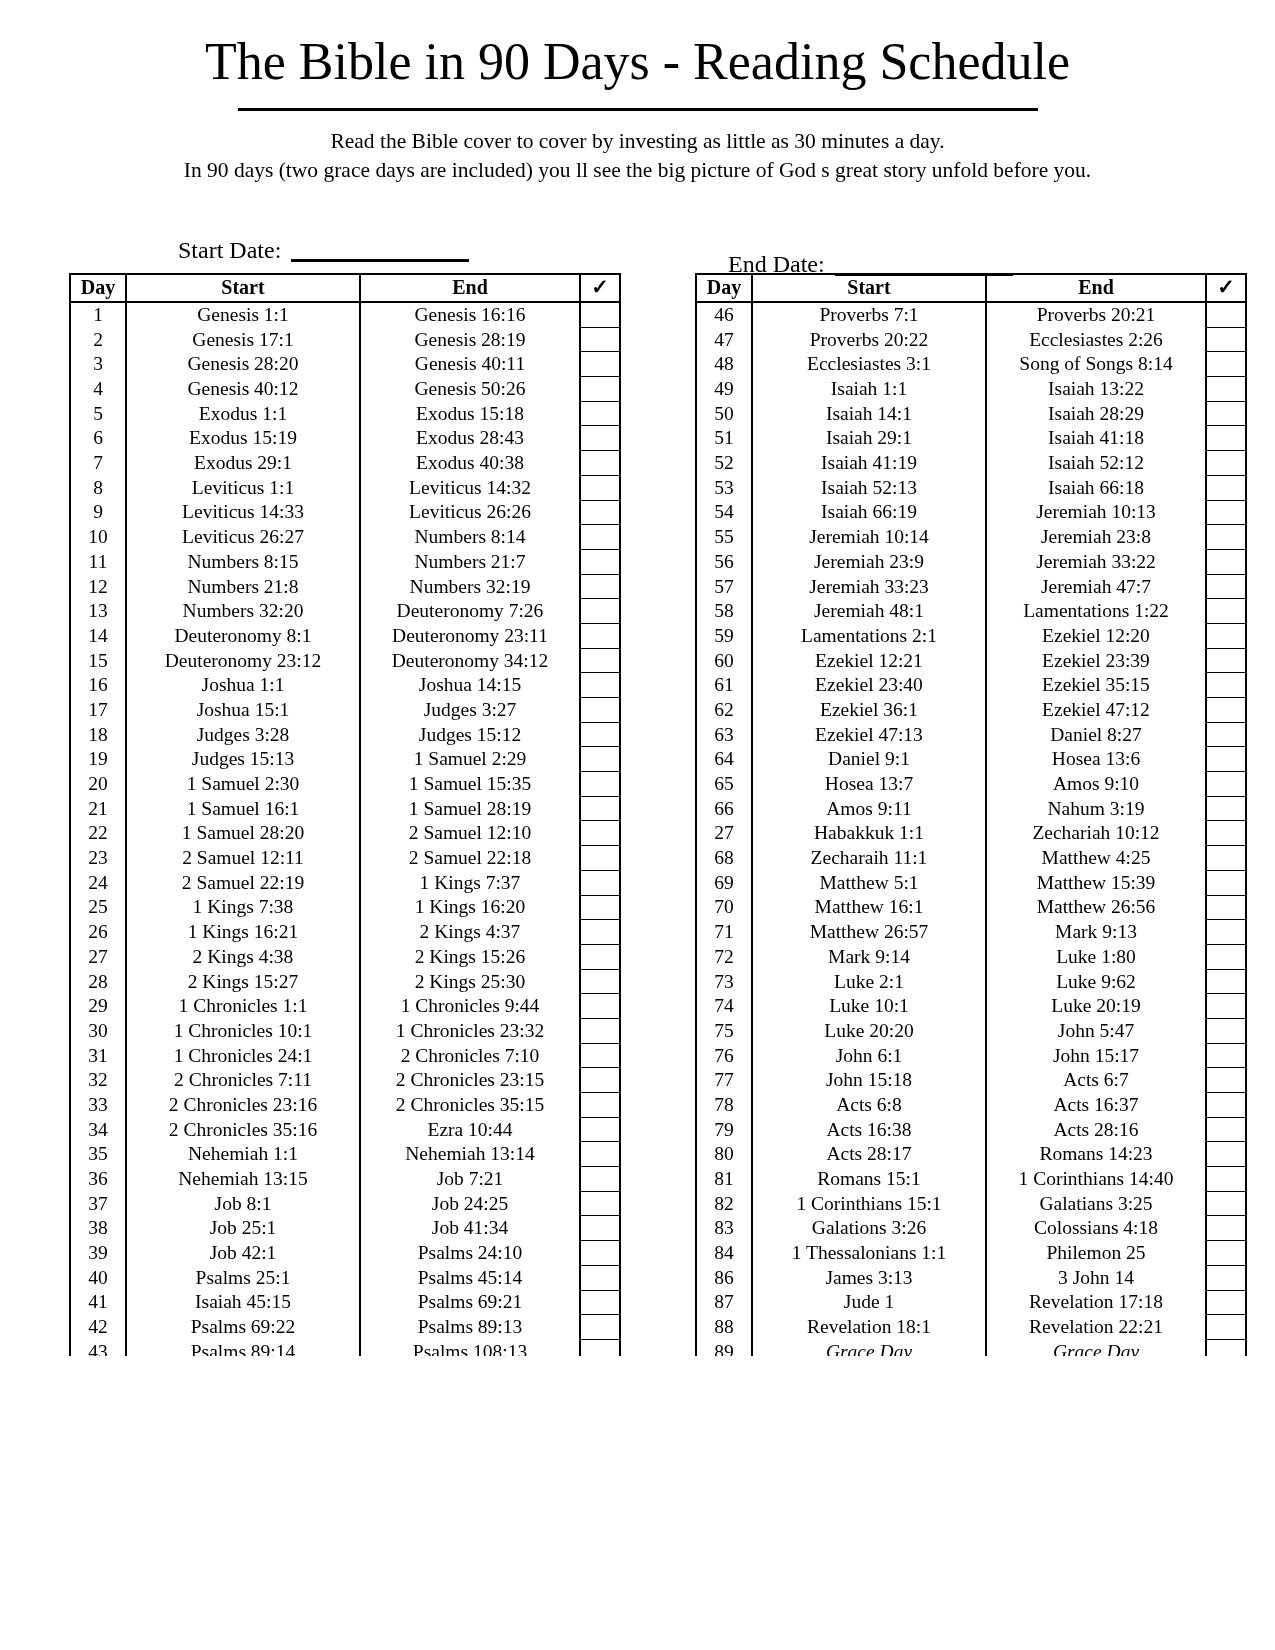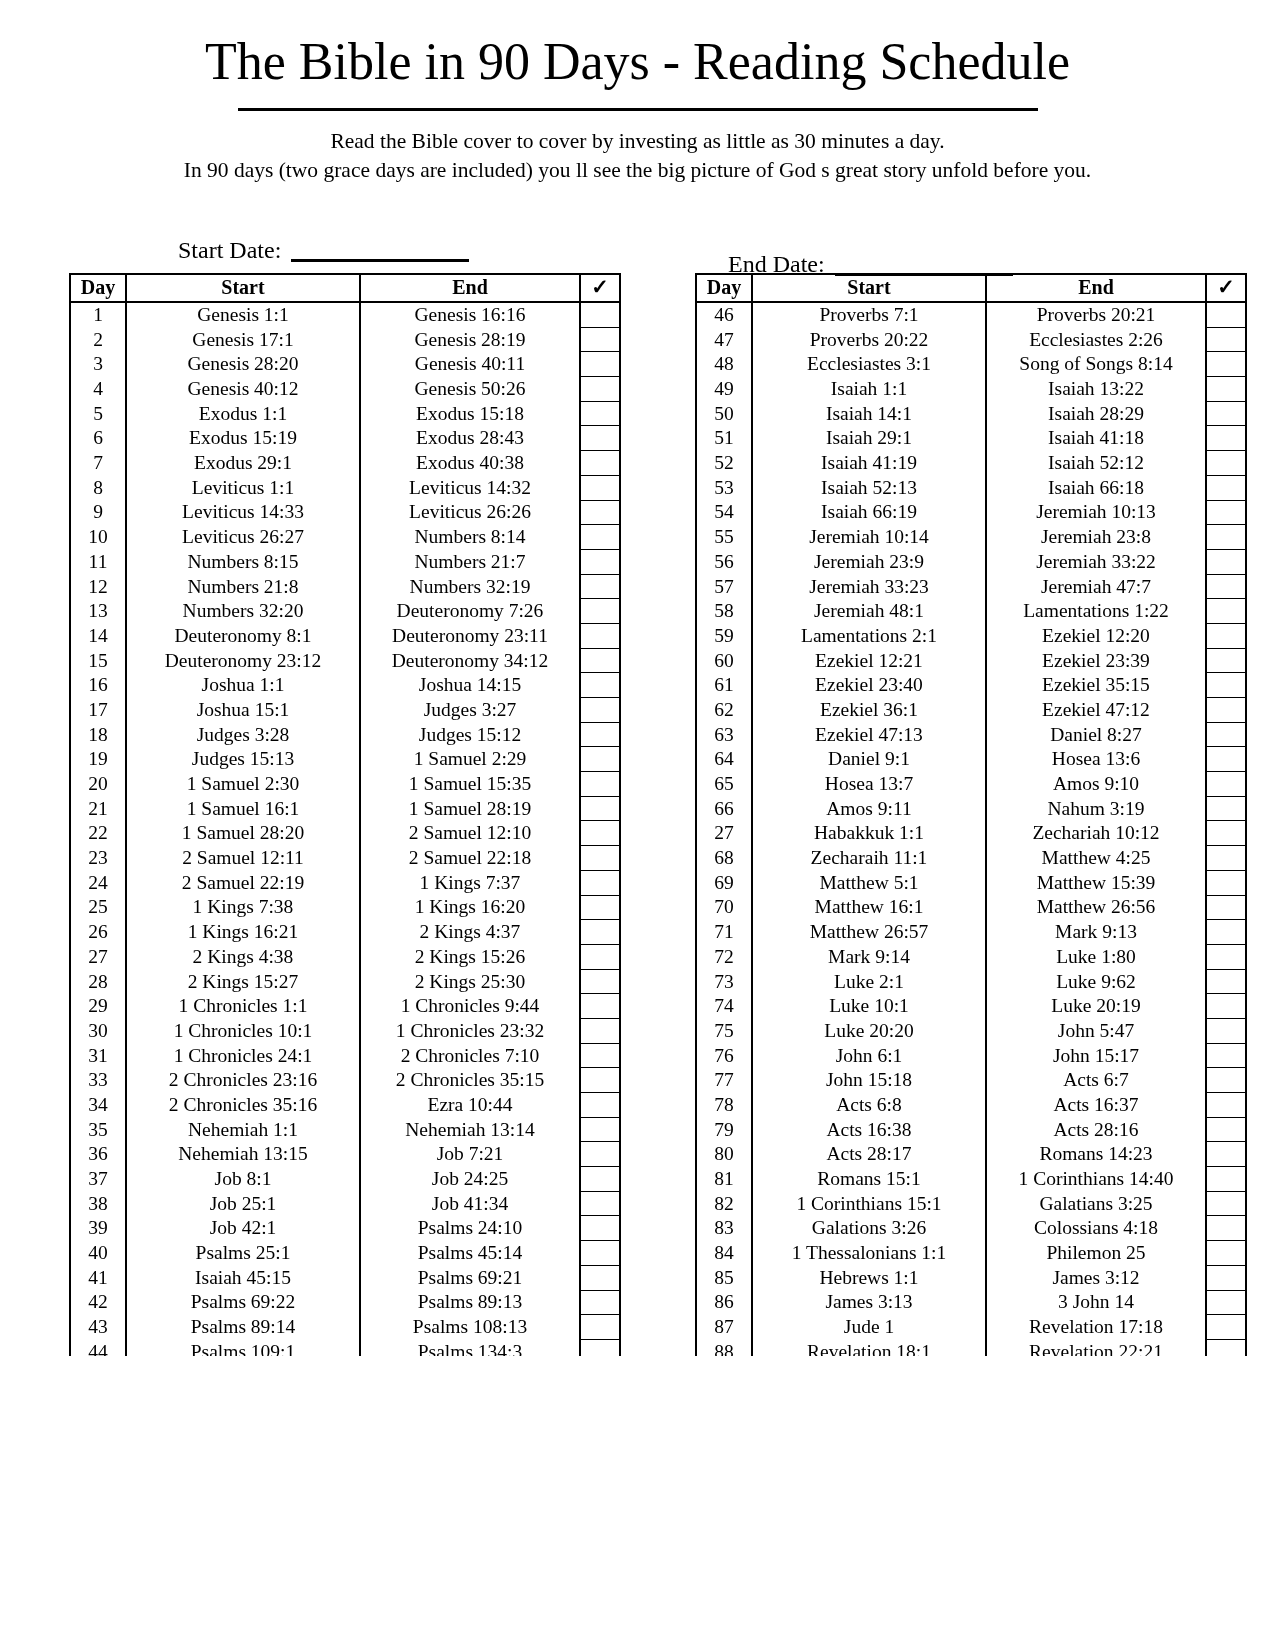--- a/index.html
+++ b/index.html
@@ -368,20 +368,26 @@
               <td class="c-end">1 Chronicles 23:32</td>
               <td class="c-chk"></td>
             </tr>
             <tr>
               <td class="c-day">31</td>
               <td class="c-start">1 Chronicles 24:1</td>
               <td class="c-end">2 Chronicles 7:10</td>
               <td class="c-chk"></td>
             </tr>
             <tr>
+              <td class="c-day">32</td>
+              <td class="c-start">2 Chronicles 7:11</td>
+              <td class="c-end">2 Chronicles 23:15</td>
+              <td class="c-chk"></td>
+            </tr>
+            <tr>
               <td class="c-day">33</td>
               <td class="c-start">2 Chronicles 23:16</td>
               <td class="c-end">2 Chronicles 35:15</td>
               <td class="c-chk"></td>
             </tr>
             <tr>
               <td class="c-day">34</td>
               <td class="c-start">2 Chronicles 35:16</td>
               <td class="c-end">Ezra 10:44</td>
               <td class="c-chk"></td>
@@ -695,26 +701,20 @@
               <td class="c-end">Colossians 4:18</td>
               <td class="c-chk"></td>
             </tr>
             <tr>
               <td class="c-day">84</td>
               <td class="c-start">1 Thessalonians 1:1</td>
               <td class="c-end">Philemon 25</td>
               <td class="c-chk"></td>
             </tr>
             <tr>
-              <td class="c-day">85</td>
-              <td class="c-start">Hebrews 1:1</td>
-              <td class="c-end">James 3:12</td>
-              <td class="c-chk"></td>
-            </tr>
-            <tr>
               <td class="c-day">86</td>
               <td class="c-start">James 3:13</td>
               <td class="c-end">3 John 14</td>
               <td class="c-chk"></td>
             </tr>
             <tr>
               <td class="c-day">87</td>
               <td class="c-start">Jude 1</td>
               <td class="c-end">Revelation 17:18</td>
               <td class="c-chk"></td>

